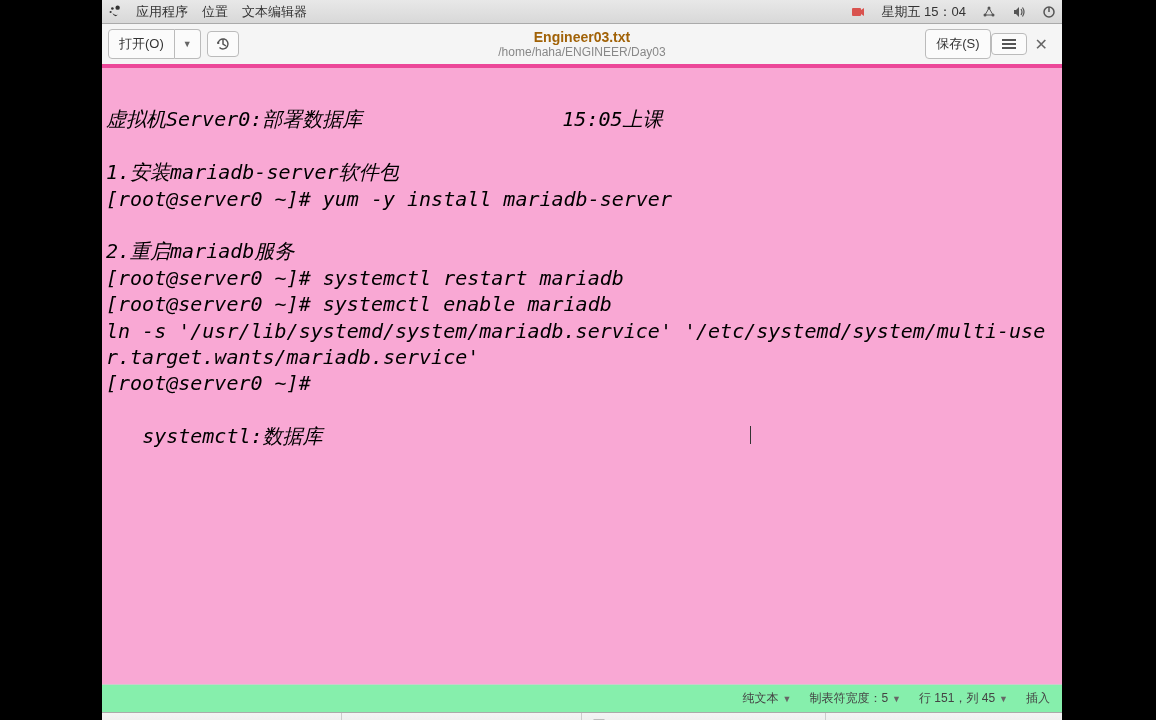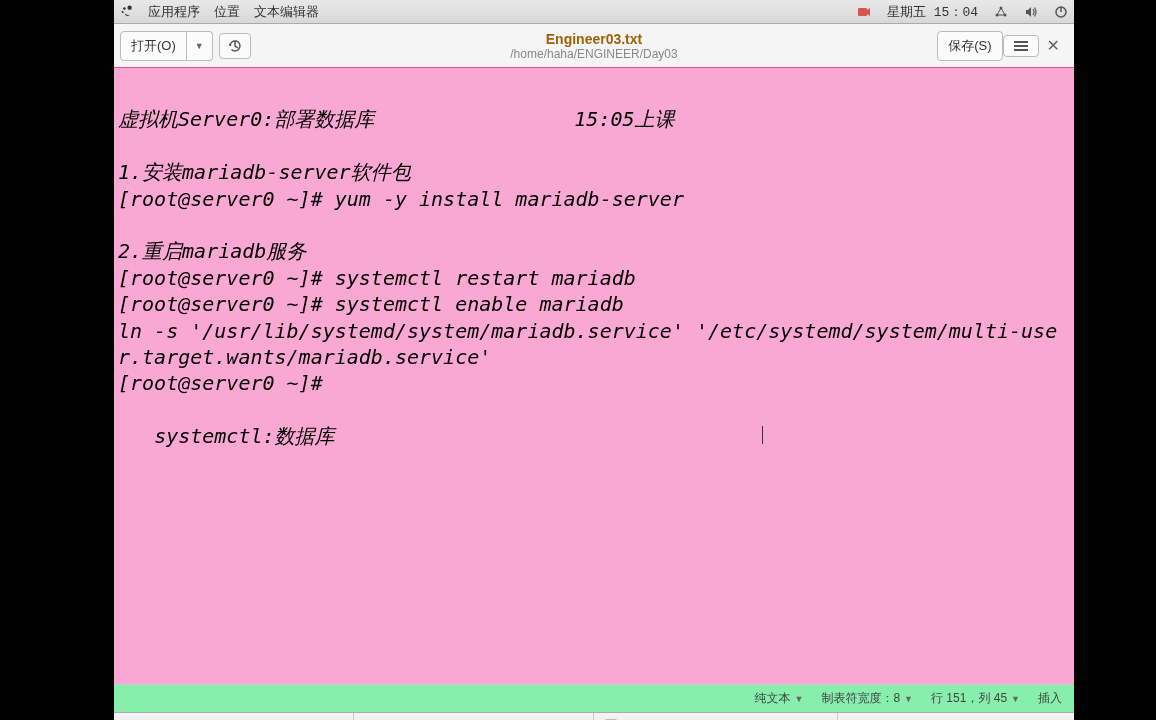--- a/index.html
+++ b/index.html
@@ -5,44 +5,44 @@
 * { margin: 0; padding: 0; box-sizing: border-box; }
 body {
   width: 1156px;
   height: 720px;
   background: #000;
   font-family: sans-serif;
   overflow: hidden;
 }
 .desktop {
   position: absolute;
-  left: 114px;
+  left: 102px;
   top: 0;
   width: 960px;
   height: 720px;
   background: #ededed;
 }
 .topbar {
   height: 24px;
   background: linear-gradient(#e8e8e8, #d8d8d8);
   display: flex;
   align-items: center;
   padding: 0 6px;
   font-size: 13px;
   color: #333;
   border-bottom: 1px solid #aaa;
 }
 .topbar-left { display: flex; align-items: center; gap: 14px; }
-.topbar-right { margin-left: auto; display: flex; align-items: center; gap: 16px; font-family: Liberation Mono, monospace; }
+.topbar-right { margin-left: auto; display: flex; align-items: center; gap: 16px; }
 .topbar .icon { width: 14px; height: 14px; display: inline-flex; align-items: center; justify-content: center; }
 .app-logo { width: 16px; height: 16px; }
 .toolbar {
   height: 44px;
   background: #f5f5f5;
-  border-bottom: 1px solid #ec4899;
+  border-bottom: 4px solid #ec4899;
   display: flex;
   align-items: center;
   padding: 0 6px;
   position: relative;
 }
 .btn {
   background: #fbfbfb;
   border: 1px solid #bbb;
   border-radius: 4px;
   padding: 5px 10px;
@@ -225,21 +225,21 @@
 <span>   systemctl:数据库</span>
     <div class="text-cursor"></div>
   </div>
 
   <div class="statusbar">
     <span class="stat-item">
         <span>纯文本</span> 
         <span class="dropdown-arrow">▼</span>
       </span>
     <span class="stat-item">
-        <span>制表符宽度：8</span> 
+        <span>制表符宽度：5</span> 
         <span class="dropdown-arrow">▼</span>
       </span>
     <span class="stat-item">
         <span>行 151，列 45</span> 
         <span class="dropdown-arrow">▼</span>
       </span>
     <span class="stat-item">插入</span>
   </div>
 
   <div class="taskbar">

